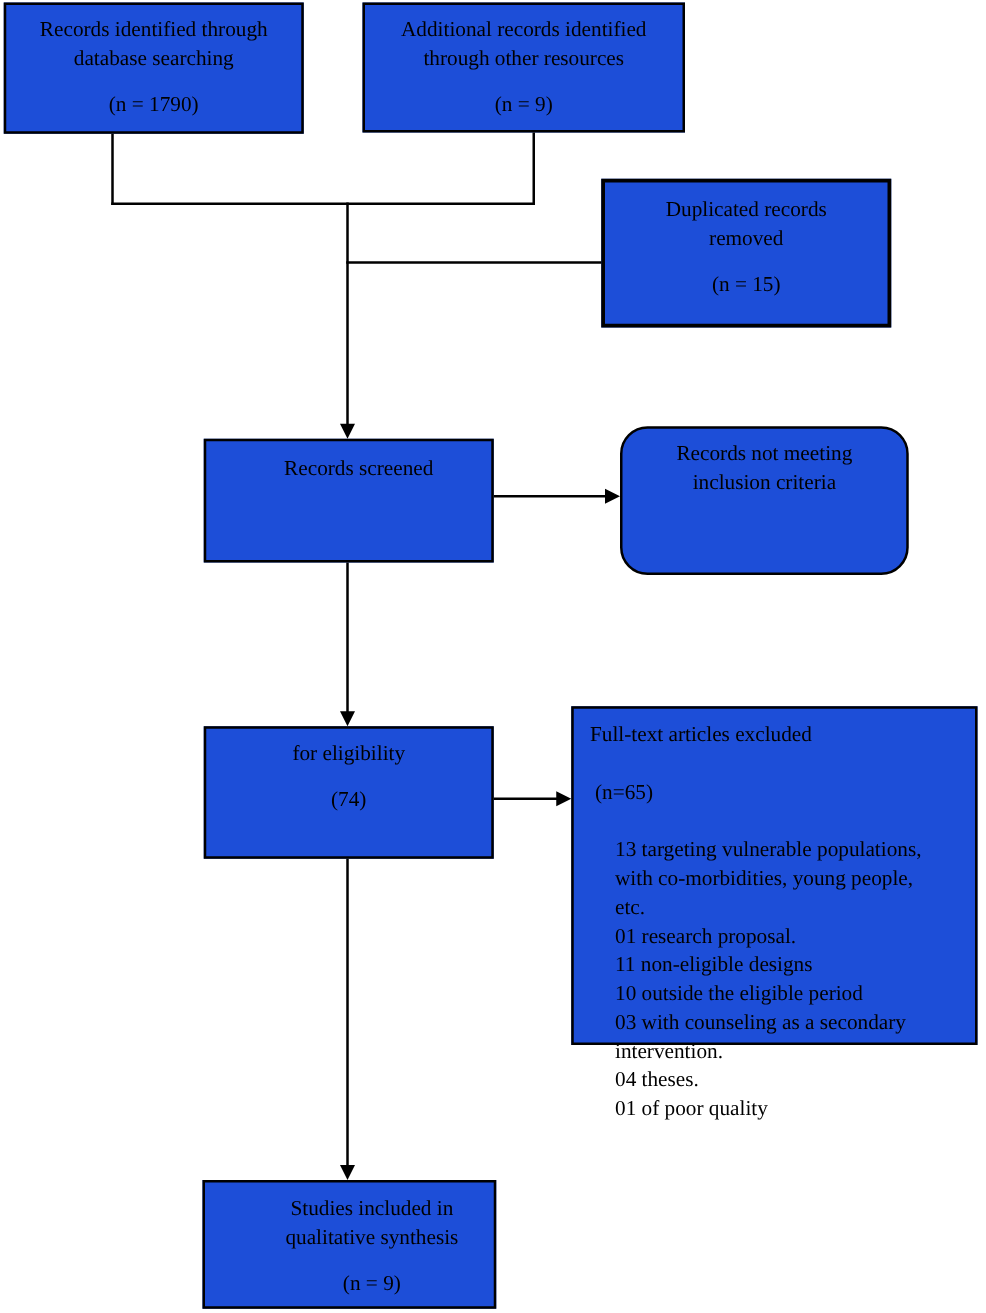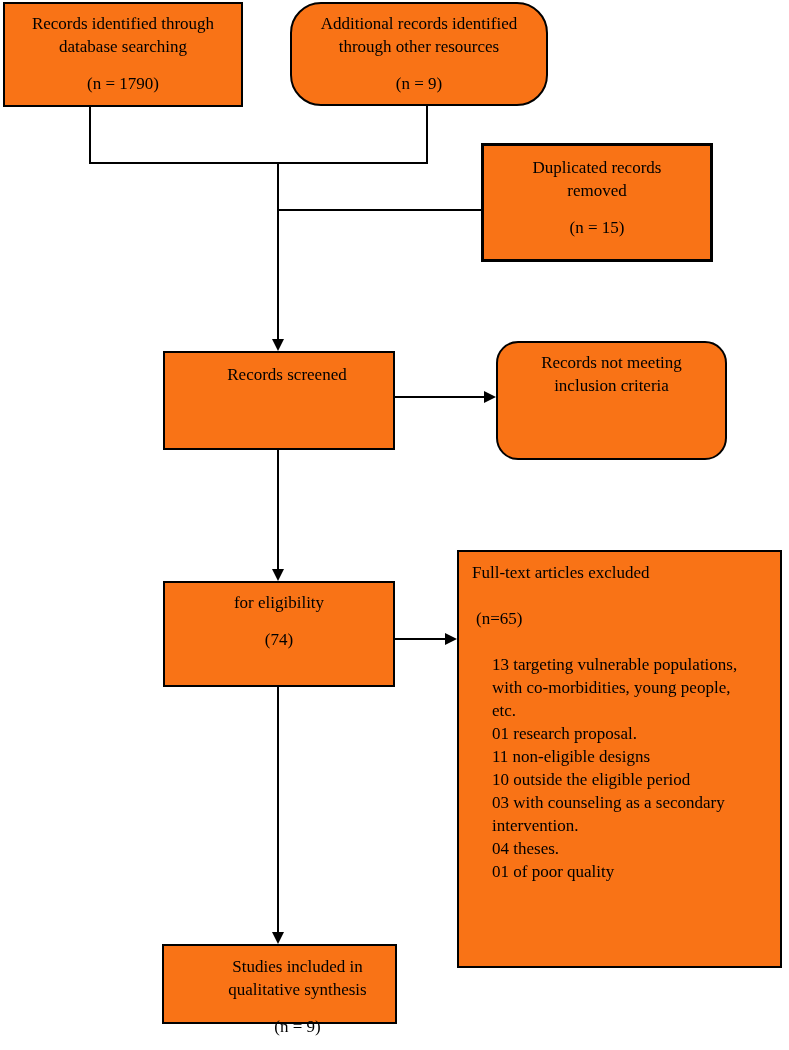--- a/index.html
+++ b/index.html
@@ -14,21 +14,21 @@
     background: #ffffff;
     font-family: "Liberation Serif", "DejaVu Serif", serif;
     color: #000000;
     font-size: 17px;
     overflow: hidden;
   }
   .box {
     position: absolute;
     box-sizing: border-box;
     border: 2px solid #000000;
-    background: #f97316;
+    background: #1d4ed8;
     text-align: center;
     line-height: 23px;
   }
   .box.thick { border-width: 3px; }
   .box-n { margin-top: 14px; }
   .conn {
     position: absolute;
     background: #000000;
   }
   .ah-down {
@@ -59,21 +59,21 @@
 <body>
 
 <div class="canvas">
 
   <div class="box" style="left:3px; top:2px; width:240px; height:105px; padding-top:8px;">
     <div class="tline">Records identified through</div>
     <div class="tline">database searching</div>
     <div class="box-n tline">(n = 1790)</div>
   </div>
 
-  <div class="box" style="left:290px; top:2px; width:258px; height:104px; padding-top:8px;border-radius:31px;">
+  <div class="box" style="left:290px; top:2px; width:258px; height:104px; padding-top:8px;">
     <div class="tline">Additional records identified</div>
     <div class="tline">through other resources</div>
     <div class="box-n tline">(n = 9)</div>
   </div>
 
   <div class="conn" style="left:89px; top:107px; width:2px; height:57px;"></div>
   <div class="conn" style="left:426px; top:106px; width:2px; height:58px;"></div>
   <div class="conn" style="left:89px; top:162px; width:339px; height:2px;"></div>
 
   <div class="conn" style="left:277px; top:162px; width:2px; height:178px;"></div>
@@ -104,39 +104,39 @@
   <div class="ah-down" style="left:272px; top:569px;"></div>
 
   <div class="box" style="left:163px; top:581px; width:232px; height:106px; padding-top:8px;">
     <div class="tline">for eligibility</div>
     <div class="box-n tline">(74)</div>
   </div>
 
   <div class="conn" style="left:395px; top:638px; width:51px; height:2px;"></div>
   <div class="ah-right" style="left:445px; top:633px;"></div>
 
-  <div class="box excl" style="left:457px; top:550px; width:325px; height:418px;font-family:Liberation Serif, serif;">
+  <div class="box excl" style="left:457px; top:565px; width:325px; height:271px;font-family:Liberation Serif, serif;">
     <div class="excl-title">Full-text articles excluded</div>
     <div class="excl-n">(n=65)</div>
     <div class="excl-list">
       <div class="excl-item">13 targeting vulnerable populations,</div>
       <div class="excl-item">with co-morbidities, young people,</div>
       <div class="excl-item">etc.</div>
       <div class="excl-item">01 research proposal.</div>
       <div class="excl-item">11 non-eligible designs</div>
       <div class="excl-item">10 outside the eligible period</div>
       <div class="excl-item">03 with counseling as a secondary</div>
       <div class="excl-item">intervention.</div>
       <div class="excl-item">04 theses.</div>
       <div class="excl-item">01 of poor quality</div>
     </div>
   </div>
 
   <div class="conn" style="left:277px; top:687px; width:2px; height:246px;"></div>
   <div class="ah-down" style="left:272px; top:932px;"></div>
 
-  <div class="box" style="left:162px; top:944px; width:235px; height:80px; padding-top:9px;padding-left:36px;">
+  <div class="box" style="left:162px; top:944px; width:235px; height:103px; padding-top:9px;padding-left:36px;">
     <div class="tline">Studies included in</div>
     <div class="tline">qualitative synthesis</div>
     <div class="box-n tline">(n = 9)</div>
   </div>
 
 </div>
 
 </body></html>

